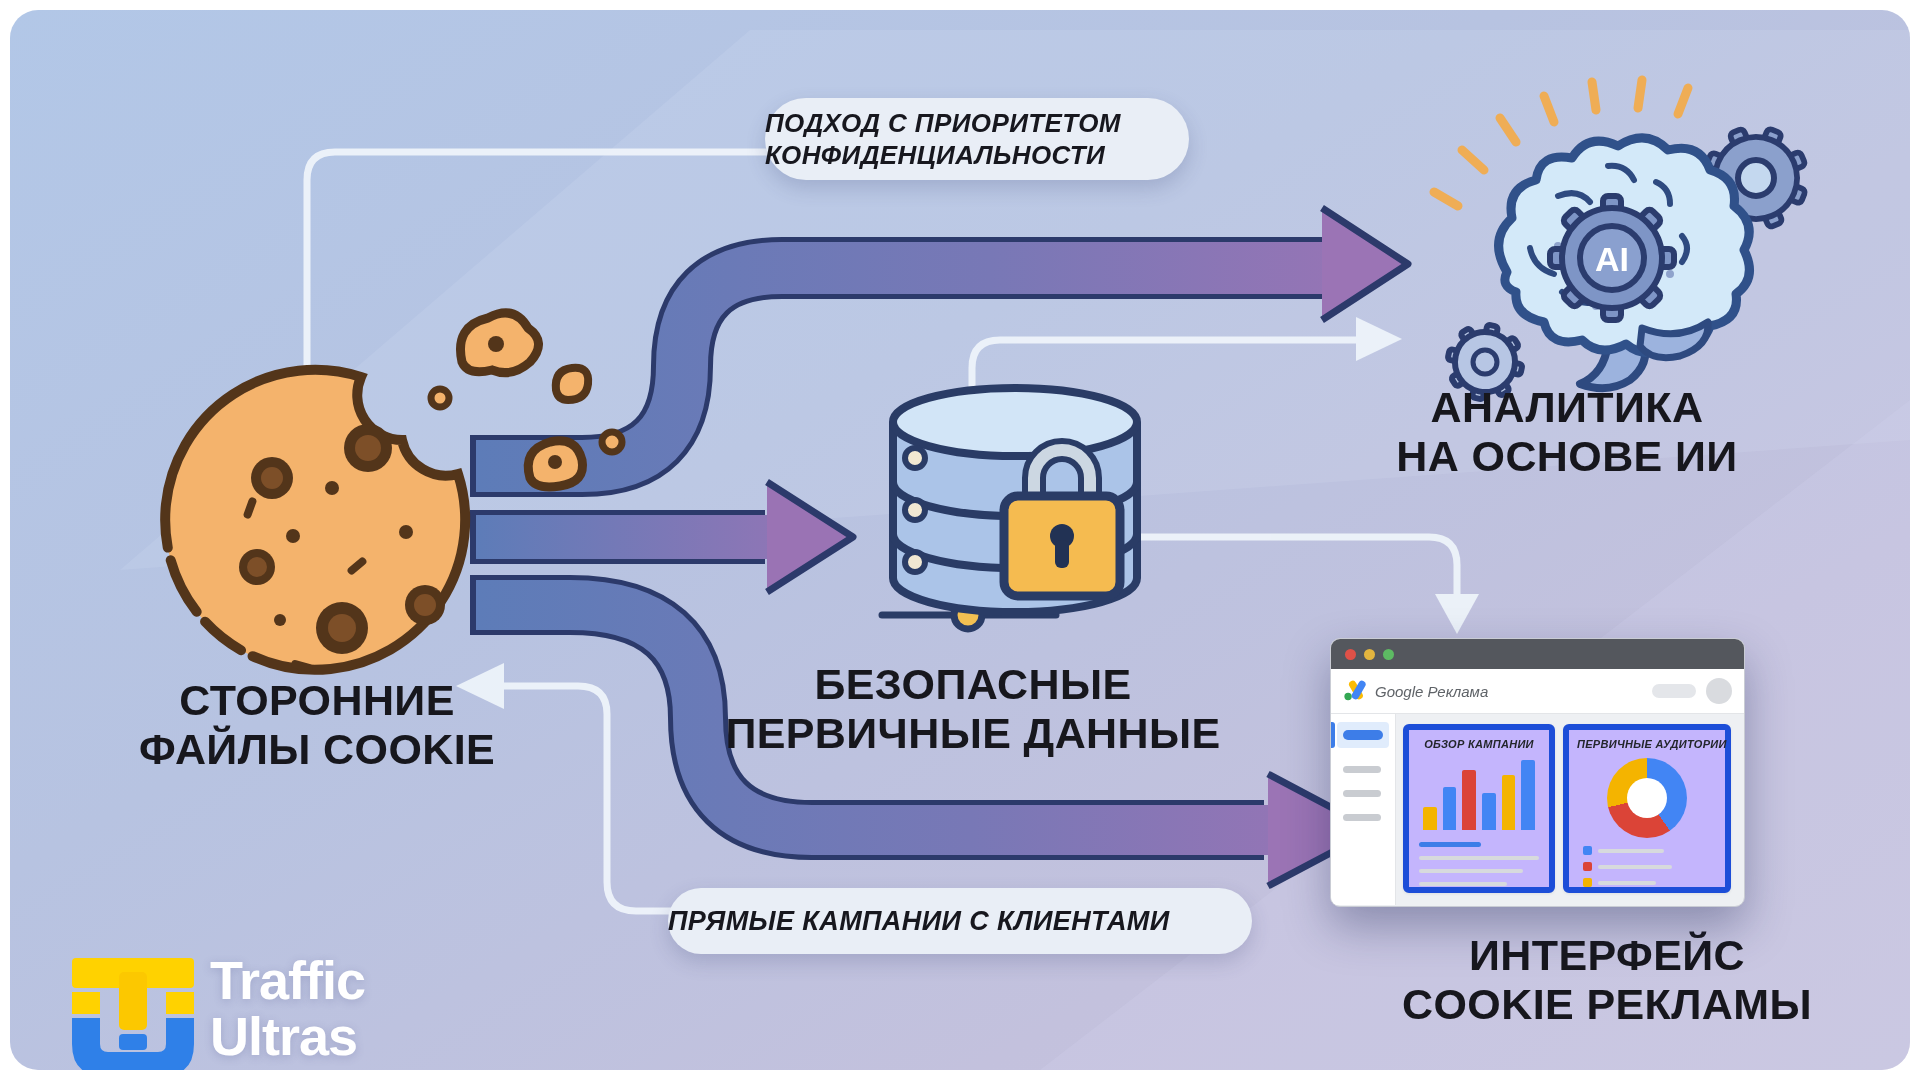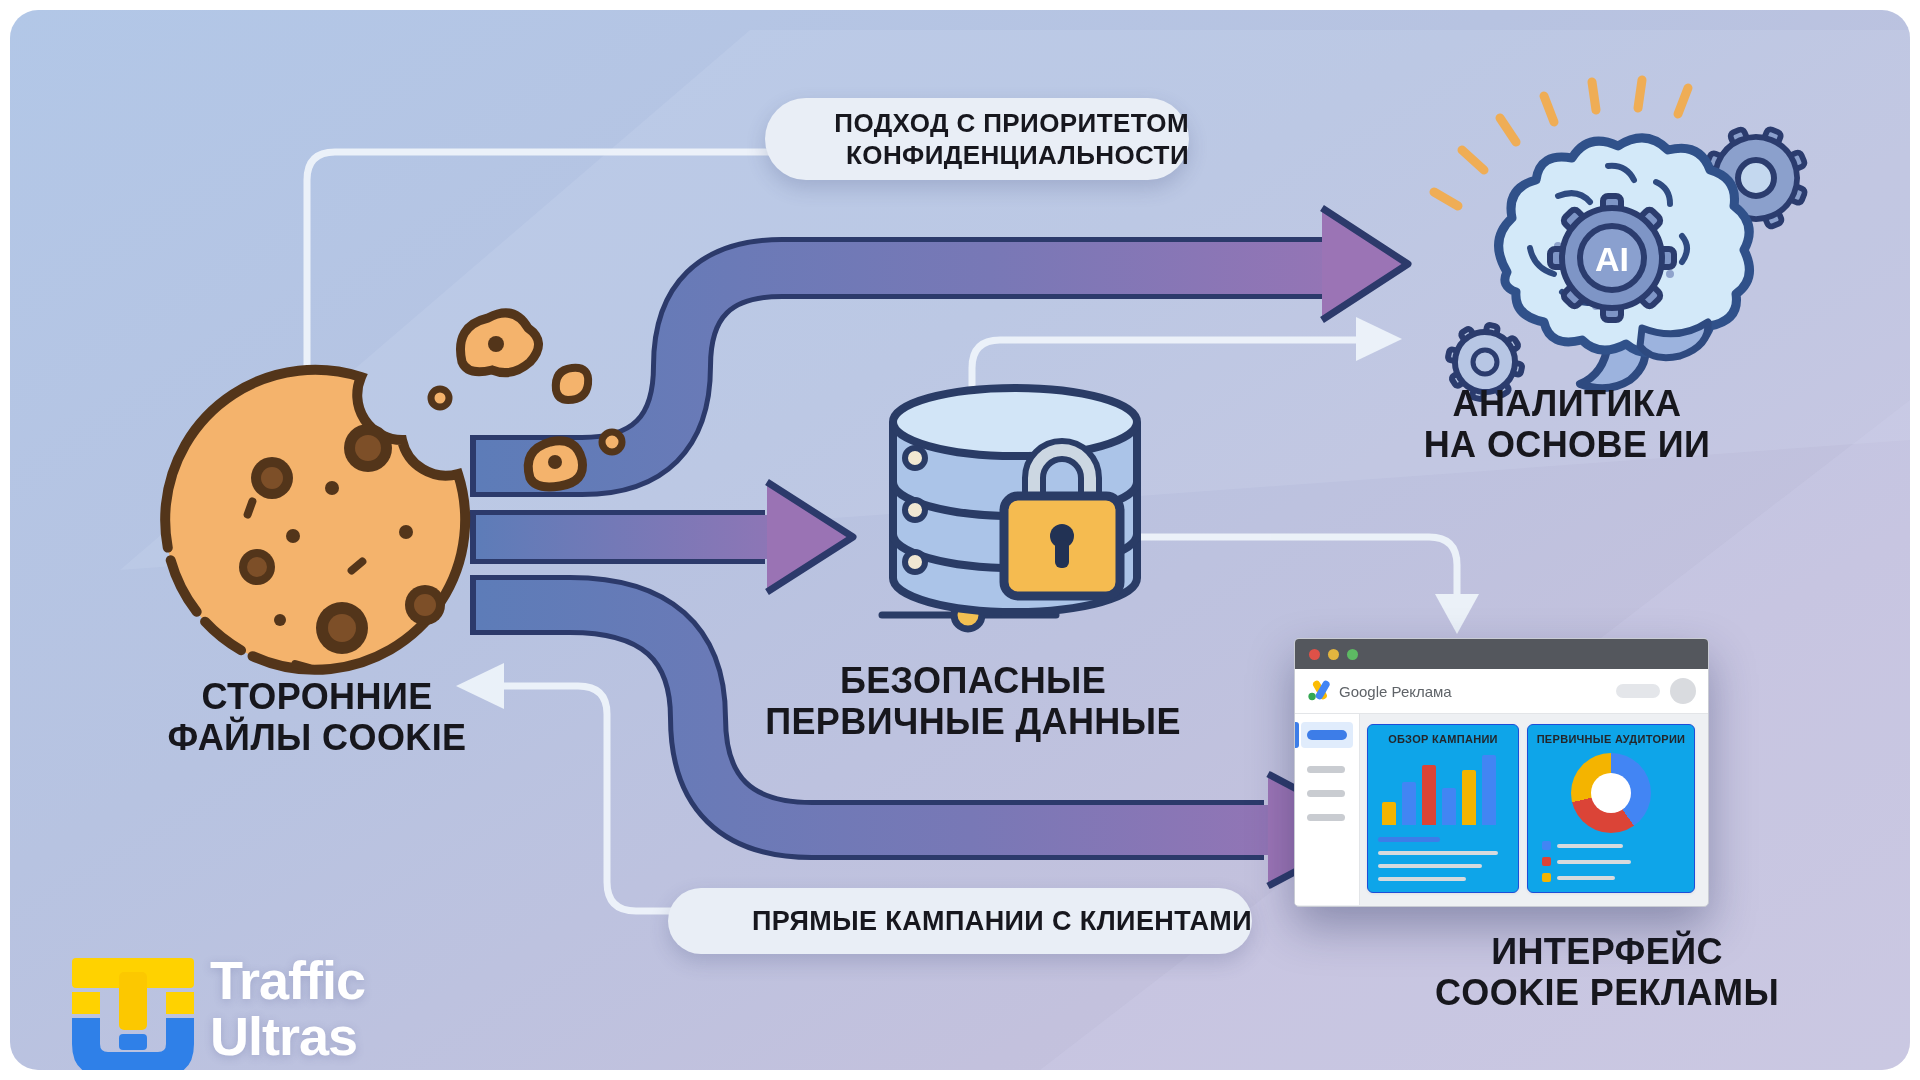--- a/index.html
+++ b/index.html
@@ -3,50 +3,50 @@
 <meta charset="utf-8">
 <style>
   html,body{margin:0;padding:0;}
   body{width:1920px;height:1080px;background:#ffffff;font-family:"Liberation Sans",sans-serif;overflow:hidden;}
   .stage{position:relative;width:1920px;height:1080px;background:#ffffff;}
   .canvas{position:absolute;inset:10px;border-radius:28px;overflow:hidden;
     background:linear-gradient(150deg,#b2c7e7 0%,#b7c3e1 40%,#c3c1dd 75%,#c8c4de 100%);}
   svg.art{position:absolute;left:0;top:0;width:1900px;height:1060px;}
 
   .pill{position:absolute;background:#e9eef6;border-radius:46px;display:flex;flex-direction:column;
-    align-items:flex-end;justify-content:center;color:#17171e;font-weight:800;text-align:center;
-    box-shadow:0 8px 20px rgba(50,60,110,0.20);}
+    align-items:flex-start;justify-content:center;color:#17171e;font-weight:800;text-align:center;
+    box-shadow:0 8px 20px rgba(50,60,110,0.20);font-style:italic;}
   .pill1{left:755px;top:88px;width:424px;height:82px;font-size:26px;line-height:1.25;letter-spacing:.4px;}
   .pill2{left:658px;top:878px;width:584px;height:66px;font-size:27px;letter-spacing:.4px;}
 
-  .biglabel{position:absolute;color:#17171d;font-weight:800;font-size:36px;line-height:1.14;
+  .biglabel{position:absolute;color:#17171d;font-weight:800;font-size:43px;line-height:1.14;
     letter-spacing:.4px;text-align:center;}
   .lbl-cookies{left:97px;top:666px;width:420px;}
   .lbl-secure{left:703px;top:650px;width:520px;}
   .lbl-ai{left:1347px;top:373px;width:420px;}
   .lbl-ads{left:1372px;top:921px;width:450px;}
   .biglabel span{display:block;}
 
   
-  .bw{position:absolute;left:1284px;top:628px;width:413px;height:267px;border-radius:5px;
+  .bw{position:absolute;left:1320px;top:628px;width:413px;height:267px;border-radius:10px;
     background:#eef0f3;box-shadow:0 20px 45px rgba(25,35,80,0.35);overflow:hidden;
-    border:1px solid #c9ccd4;}
+    border:1px solid #c9ccd4;font-style:italic;}
   .bw-titlebar{height:30px;background:#54575d;display:flex;align-items:center;gap:8px;padding-left:14px;}
   .tl{width:11px;height:11px;border-radius:50%;}
   .bw-toolbar{height:44px;background:#fff;border-bottom:1px solid #e3e5e8;display:flex;align-items:center;padding:0 12px;}
   .bw-appname{font-size:15px;color:#5f6368;font-weight:500;margin-left:8px;}
   .bw-pillbtn{margin-left:auto;width:44px;height:14px;border-radius:7px;background:#e4e6ea;}
   .bw-avatar{width:26px;height:26px;border-radius:50%;background:#d9dbdf;margin-left:10px;}
   .bw-body{position:relative;height:191px;}
   .bw-side{position:absolute;left:0;top:0;bottom:0;width:64px;background:#fff;border-right:1px solid #e3e5e8;}
   .side-active-ind{position:absolute;left:0;top:8px;width:4px;height:26px;background:#3d7de8;border-radius:0 3px 3px 0;}
   .side-active-row{position:absolute;left:6px;top:8px;width:52px;height:26px;background:#e0ecfc;border-radius:4px;}
   .side-active-bar{position:absolute;left:12px;top:16px;width:40px;height:10px;background:#3d7de8;border-radius:5px;}
   .side-bar{position:absolute;left:12px;width:38px;height:7px;background:#c9ccd1;border-radius:4px;}
-  .card{position:absolute;top:10px;bottom:12px;background:#0ea5e9;border:1px solid #1d4ed8;border-radius:6px;
+  .card{position:absolute;top:10px;bottom:12px;background:#c4b5fd;border:6px solid #1d4ed8;border-radius:6px;
     box-shadow:0 1px 3px rgba(0,0,0,.07);padding:8px 8px 6px;box-sizing:border-box;}
   .card1{left:72px;width:152px;}
   .card2{left:232px;width:168px;}
   .card-title{font-size:11px;font-weight:700;letter-spacing:.3px;color:#23262b;text-align:center;white-space:nowrap;}
   .bars{height:70px;display:flex;align-items:flex-end;gap:6px;margin:10px 6px 0;}
   .bar{width:14px;border-radius:2px 2px 0 0;}
   .blue-line{height:5px;width:62px;background:#3d7de8;border-radius:3px;margin:12px 0 0 2px;}
   .gline{height:4px;background:#d7dadd;border-radius:2px;margin:9px 0 0 2px;}
   .donut{position:relative;width:80px;height:80px;border-radius:50%;margin:8px auto 0;}
   .hole{position:absolute;inset:0;margin:auto;width:40px;height:40px;border-radius:50%;background:#ffffff;}

